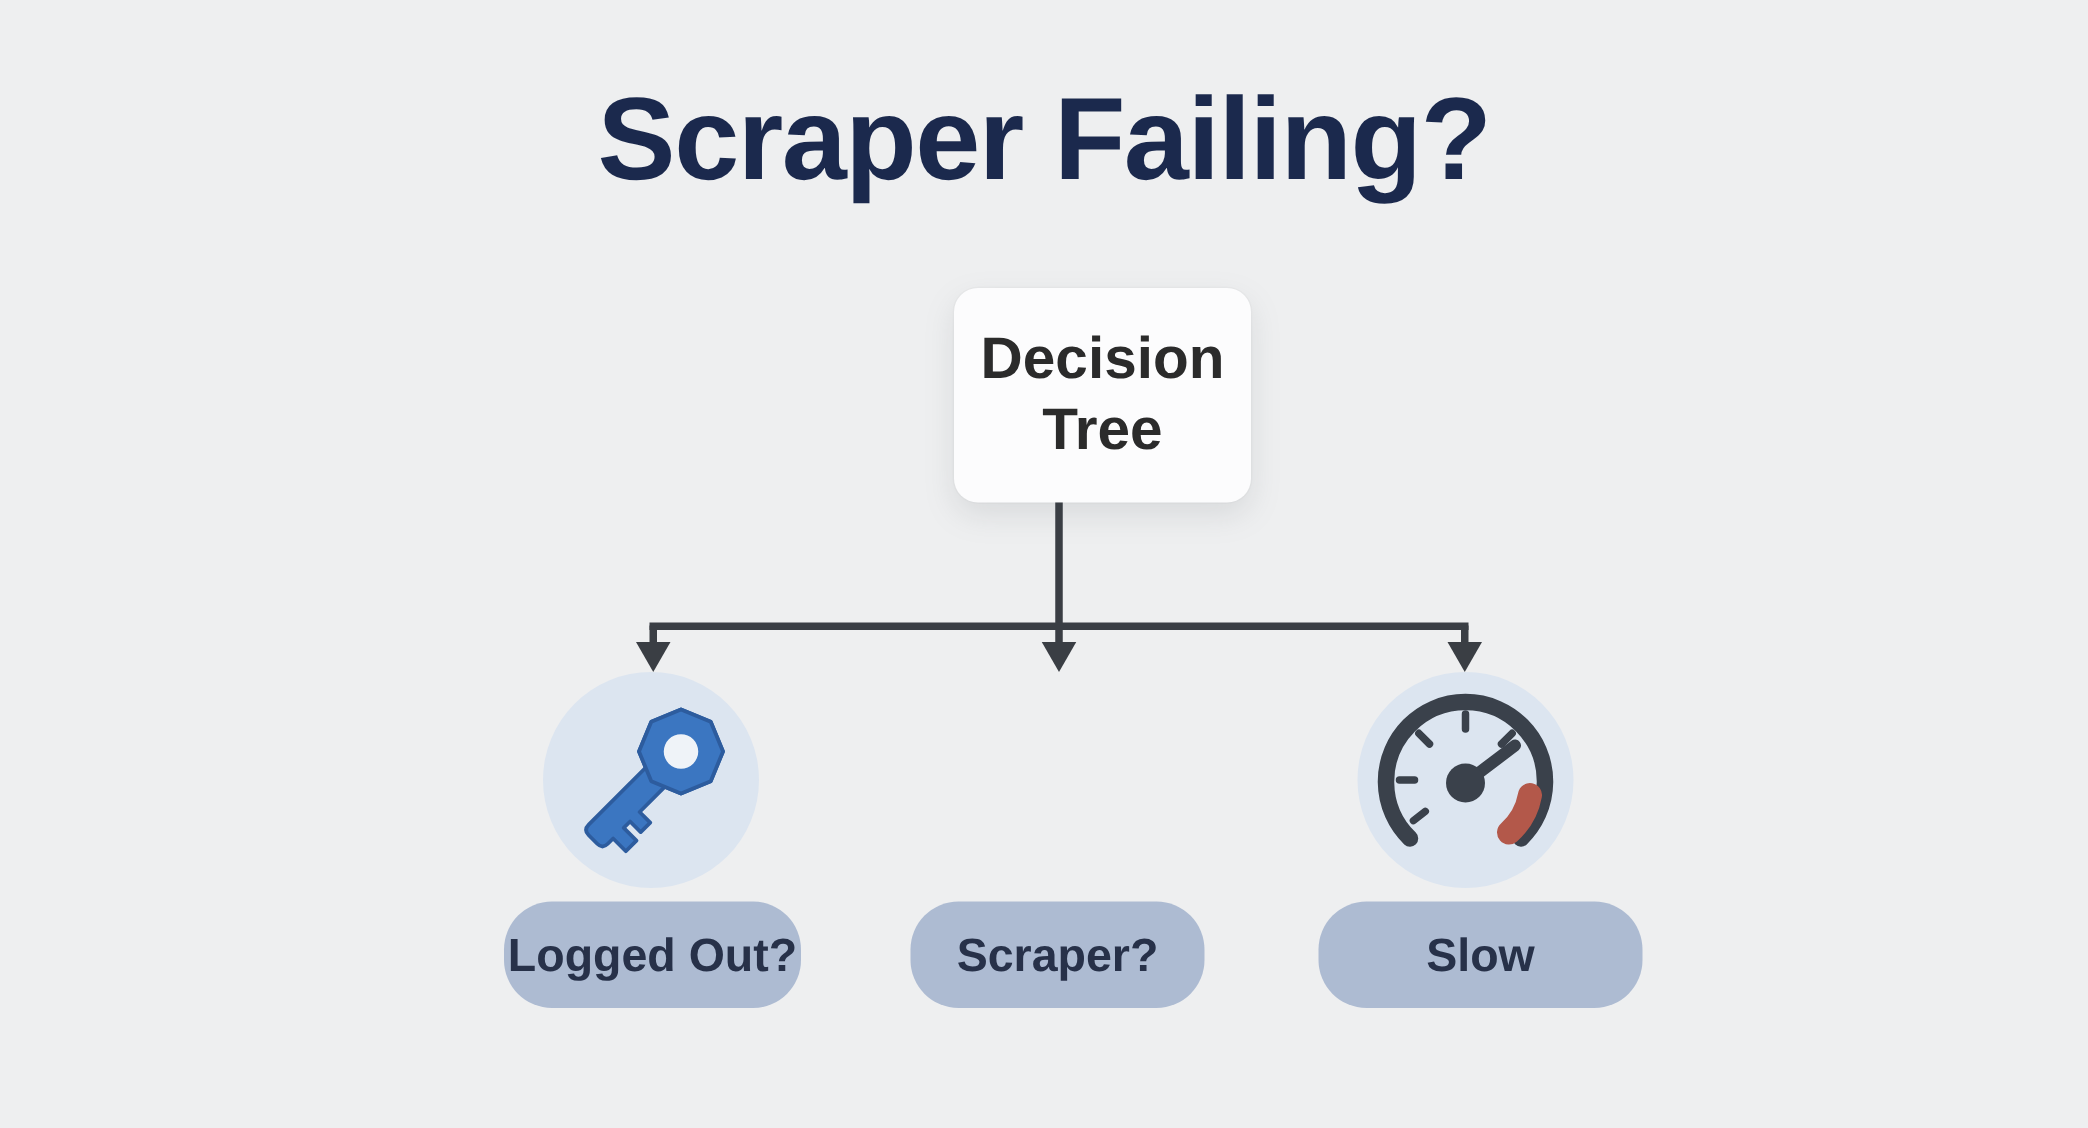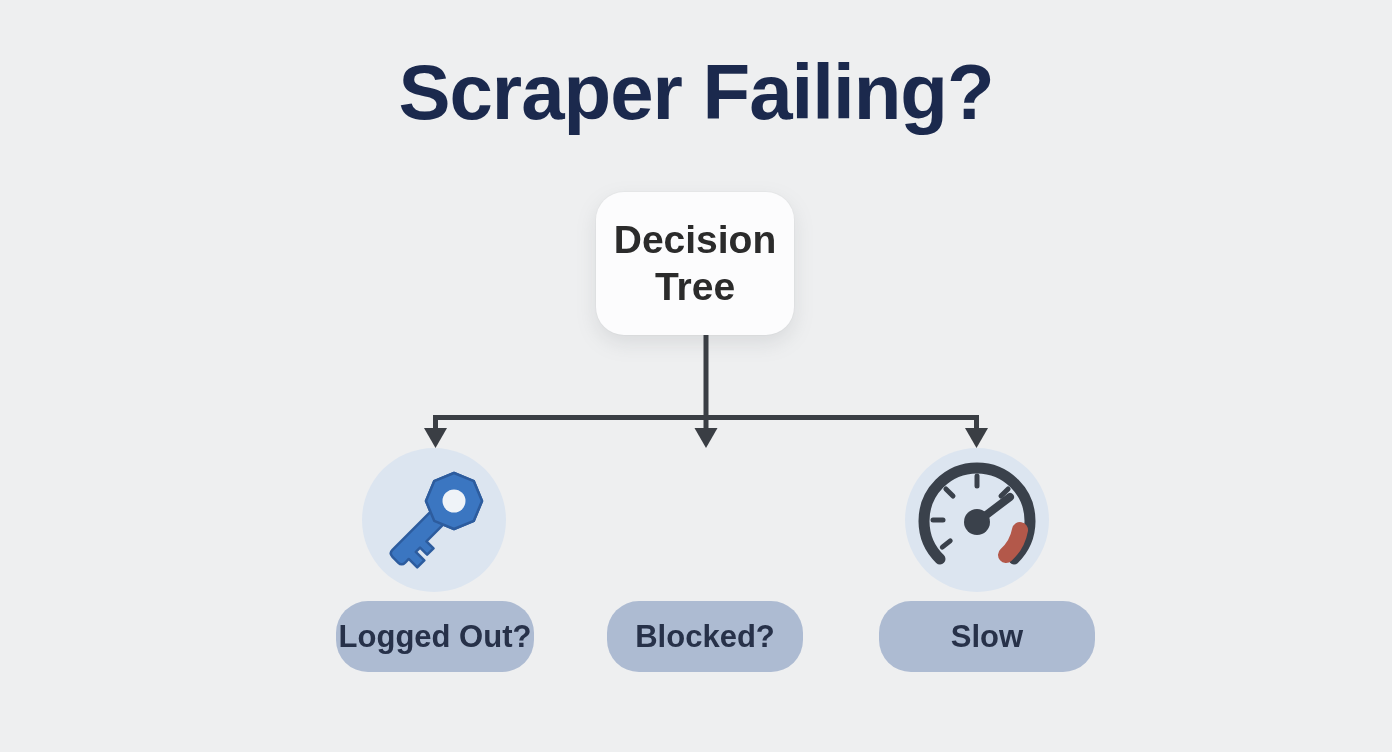--- a/index.html
+++ b/index.html
@@ -13,22 +13,22 @@
     position:relative; width:1392px; height:752px; overflow:hidden;
     background:var(--background);
     font-family:"Liberation Sans", sans-serif;
   }
   .page-title{
     position:absolute; top:48px; left:0; width:100%;
     text-align:center; font-size:78px; font-weight:bold; letter-spacing:-1px;
     color:var(--title-text); margin:0; line-height:1.15;
   }
   .decision-node{
-    position:absolute; left:596px; top:192px; width:198px; height:143px;
-    background:var(--node-bg); border-radius:28px;
+    position:absolute; left:636px; top:192px; width:198px; height:143px;
+    background:var(--node-bg); border-radius:16px;
     box-shadow:0 8px 20px rgba(120,125,135,.18), 0 0 0 1px rgba(0,0,0,.02);
     display:flex; align-items:center; justify-content:center; text-align:center;
     font-size:39px; font-weight:bold; color:var(--node-text); line-height:1.2;
     white-space:pre-line;
   }
   .connector-svg{position:absolute; left:0; top:0; width:1392px; height:752px; pointer-events:none;}
   .connector-svg path{stroke:var(--connector); stroke-width:5; fill:none;}
   .connector-svg polygon{fill:var(--connector);}
   .icon-circle{
     position:absolute; top:448px; width:144px; height:144px; border-radius:50%;
@@ -88,21 +88,21 @@
         <polygon class="key-body" points="28,0 19.8,19.8 0,28 -19.8,19.8 -28,0 -19.8,-19.8 0,-28 19.8,-19.8"></polygon>
         <circle class="key-hole" cx="0" cy="0" r="11.5"></circle>
       </g>
     </svg>
   </div>
   <div class="label-pill pill-0">
     <span>Logged Out?</span>
   </div>
 
   <div class="label-pill pill-1">
-    <span>Blocked?</span>
+    <span>Scraper?</span>
   </div>
 
   <div class="icon-circle circle-2">
     <svg class="icon-svg" viewBox="-72 -72 144 144" xmlns="http://www.w3.org/2000/svg">
       <path class="gauge-arc" d="M -37 39 A 53 53 0 1 1 37 39"></path>
       <path class="gauge-red" d="M 43 10 A 44 44 0 0 1 29 35"></path>
       <line class="gauge-tick" x1="-34.7" y1="27.1" x2="-26.8" y2="20.9"></line>
       <line class="gauge-tick" x1="-44" y1="0" x2="-34" y2="0"></line>
       <line class="gauge-tick" x1="-31.1" y1="-31.1" x2="-24" y2="-24"></line>
       <line class="gauge-tick" x1="0" y1="-44" x2="0" y2="-34"></line>

